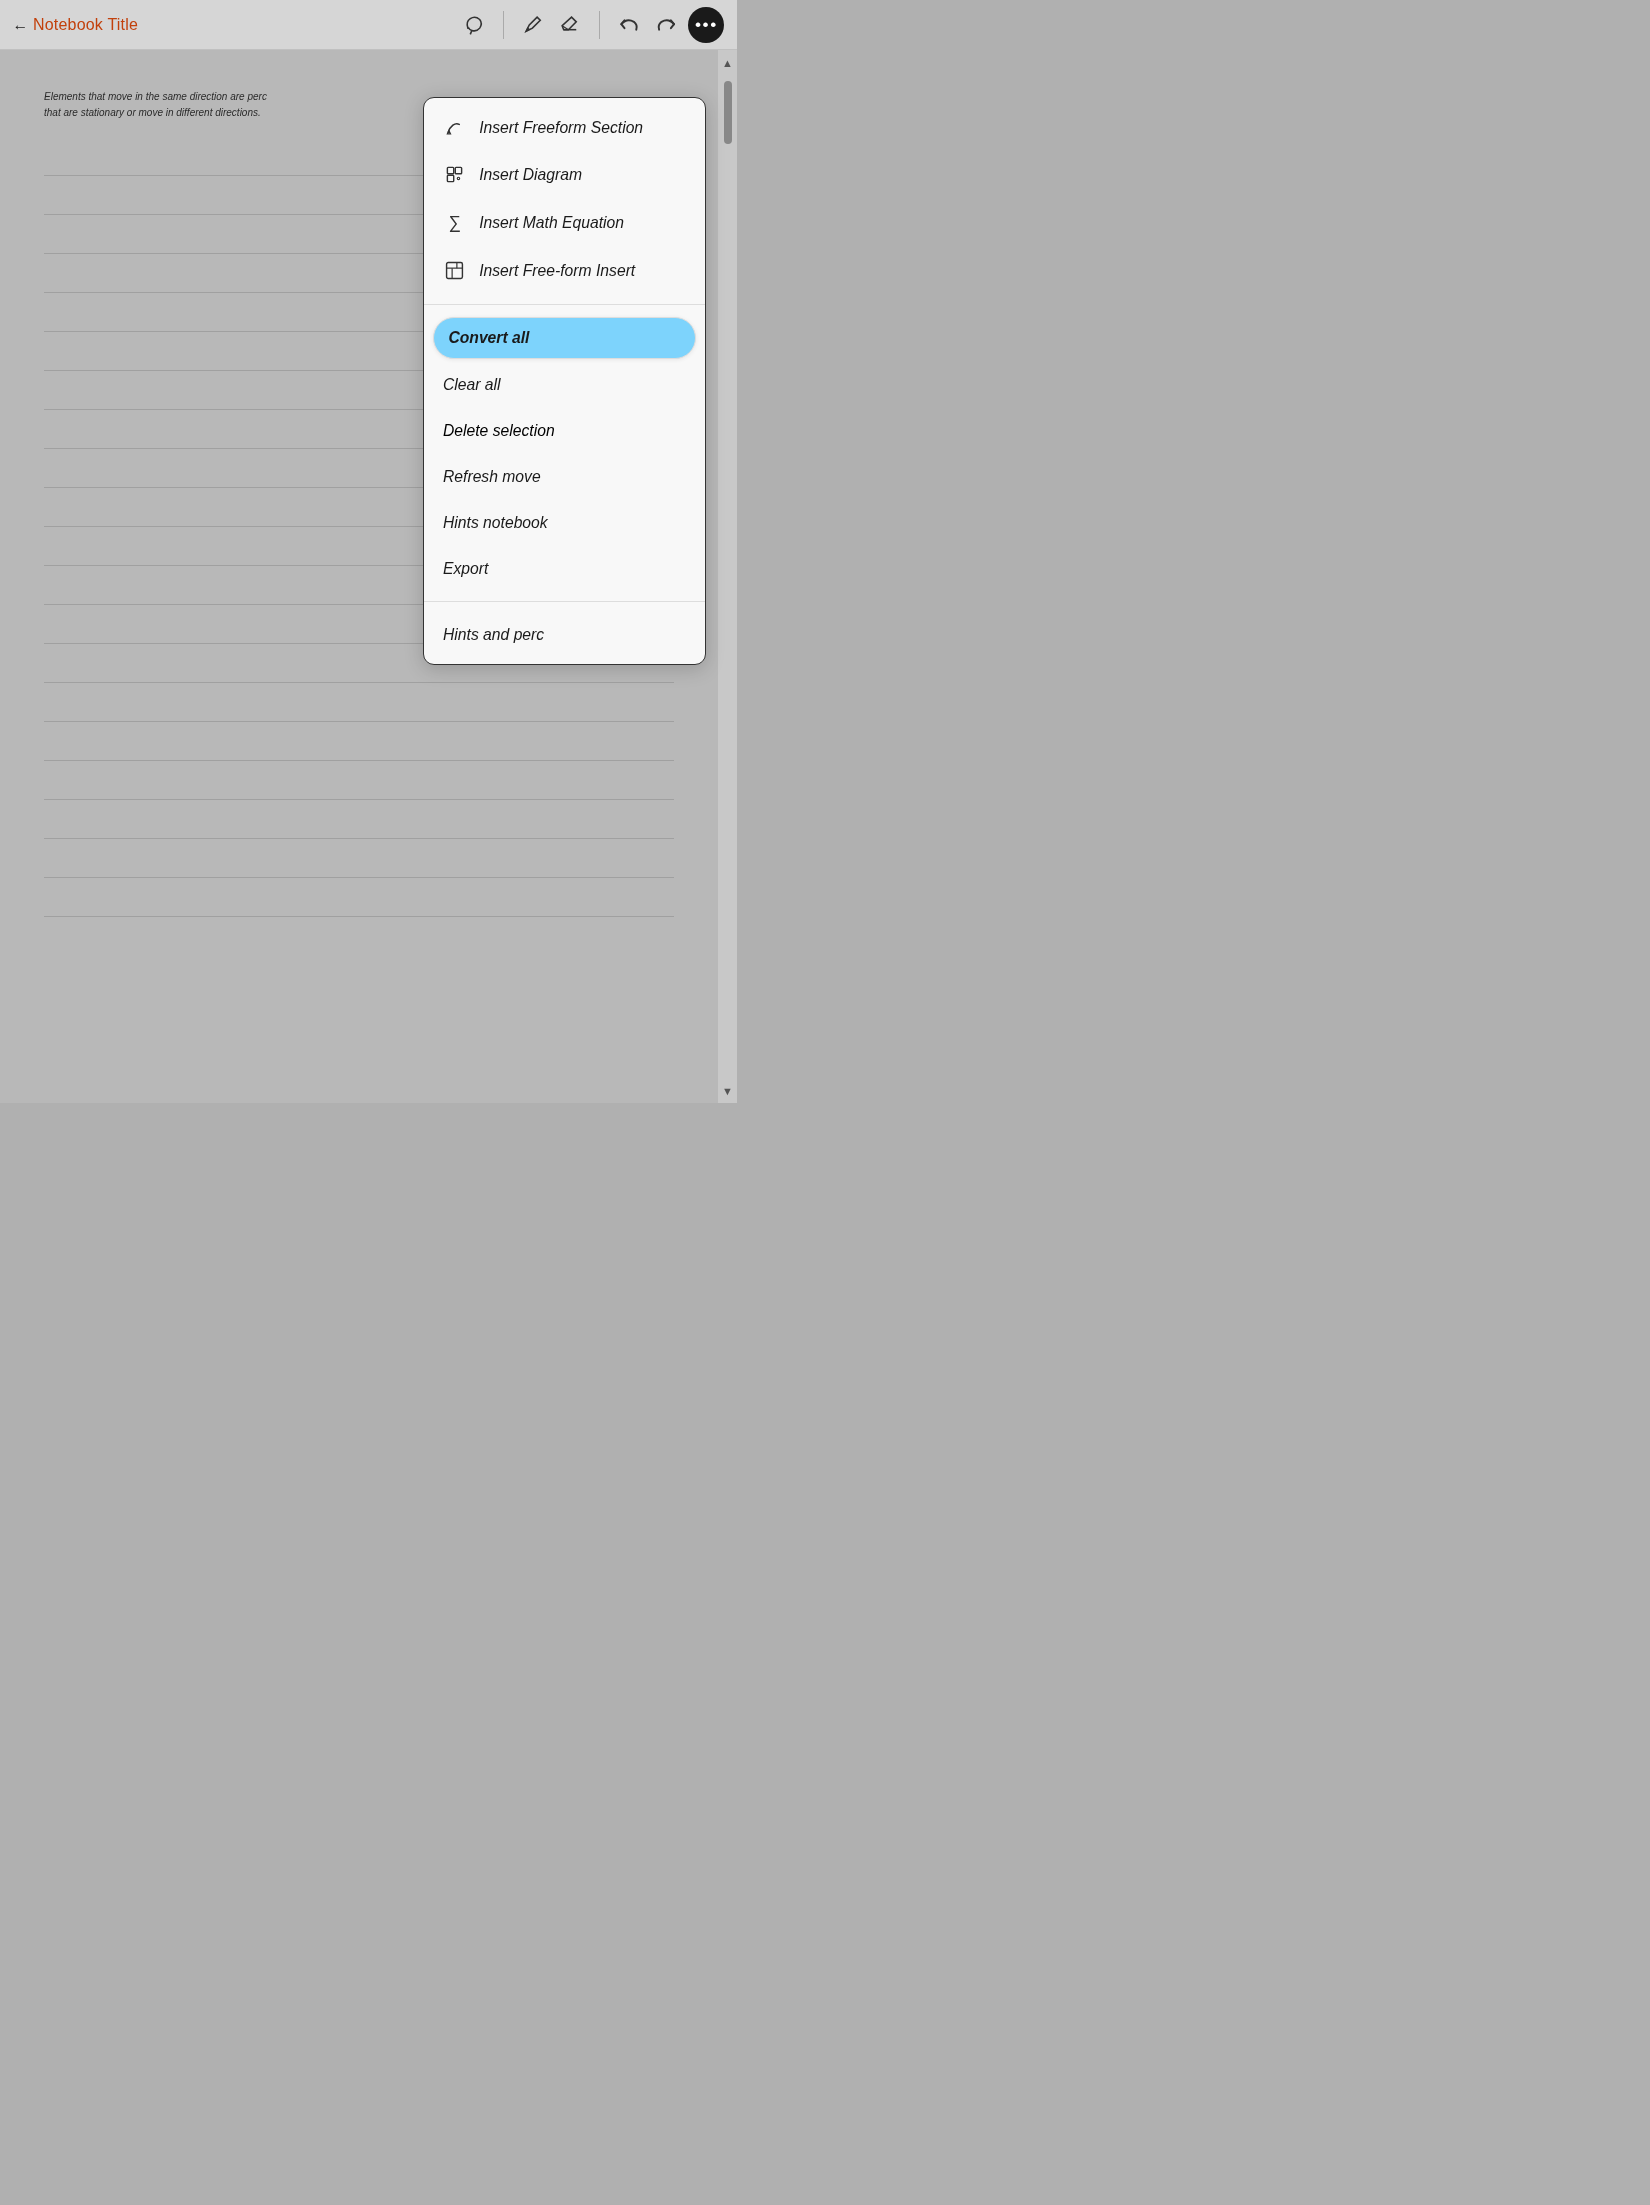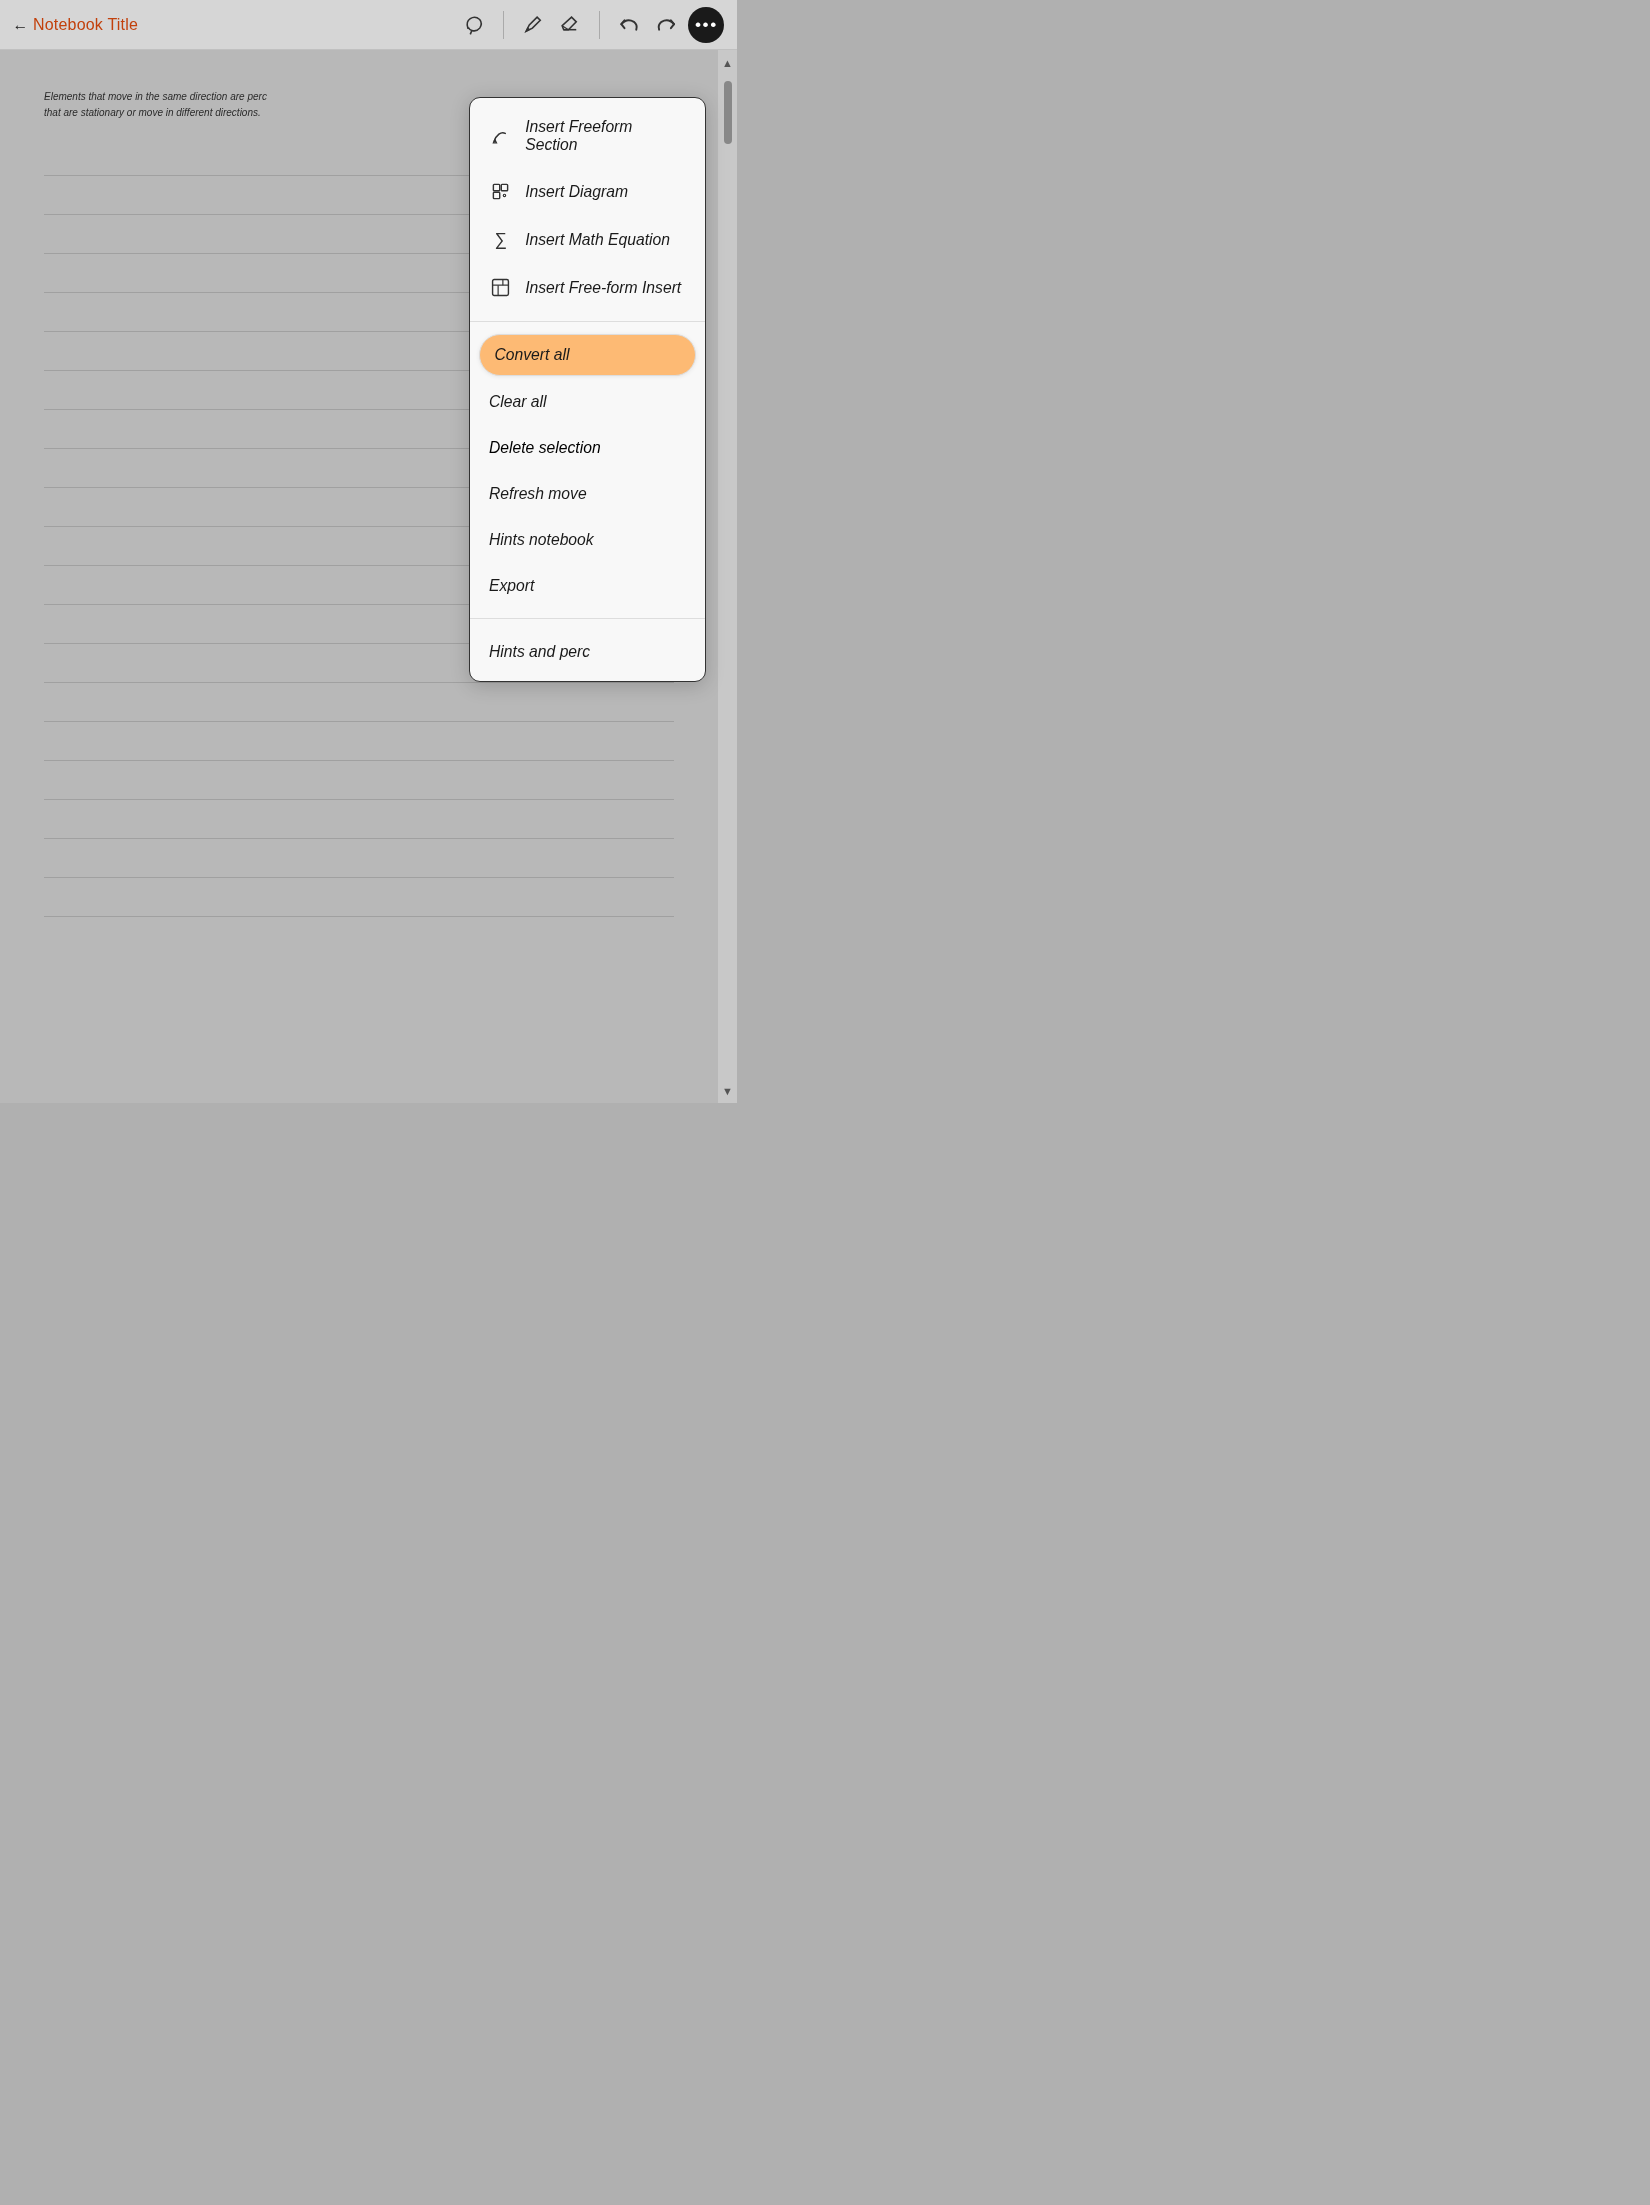--- a/index.html
+++ b/index.html
@@ -164,47 +164,48 @@
       position: absolute;
       top: 31px;
       right: 5.5px;
     }
 
     
     .dropdown-menu {
       position: absolute;
       top: 47px;
       right: 31px;
-      width: 237px;
+      width: 283px;
       background: #f8f8f8;
       border: 1.2px solid #333;
       border-radius: 11px;
       z-index: 100;
       overflow: hidden;
       box-shadow: 0 3.1px 19px rgba(0,0,0,0.18);
     }
 
     .menu-item {
       display: flex;
       align-items: center;
       gap: 12.6px;
       padding: 14px 19px;
       font-size: 15.7px;
       color: #1a1a1a;
       cursor: pointer;
       font-style: italic;
     }
 
     .menu-item.highlighted {
-      background: #fdba74;
+      background: #7dd3fc;
       border-radius: 39px;
       margin: 3.1px 9.4px;
       padding: 11px 14px;
       border: 1.2px solid #ddd;
       box-shadow: 0 0.8px 4.7px rgba(0,0,0,0.08);
+      font-weight: bold;
     }
 
     .menu-item.disabled {
       color: #000000;
       cursor: default;
     }
 
     .menu-icon {
       font-size: 17.3px;
       width: 23.6px;

